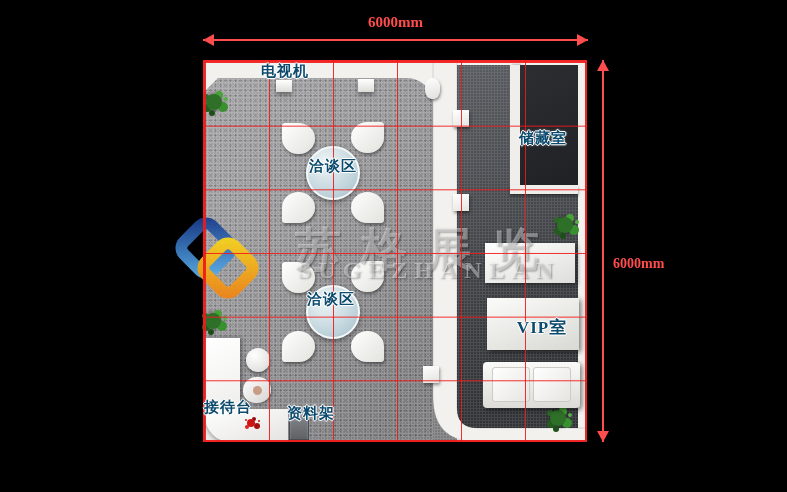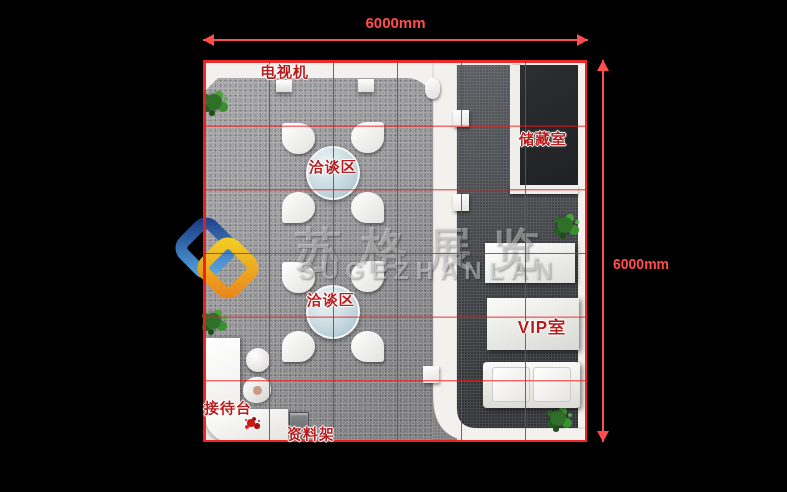--- a/index.html
+++ b/index.html
@@ -1,17 +1,17 @@
 <!DOCTYPE html>
 <html><head>
 <meta charset="utf-8">
 <style>
   html,body{margin:0;padding:0;background:#000;}
   .stage{position:relative;width:673px;height:492px;background:#000;overflow:hidden;
-         font-family:Liberation Sans, sans-serif;}
+         font-family:Liberation Serif, serif;}
   .stage *{box-sizing:border-box;}
 
   
   .booth{position:absolute;left:203px;top:60px;width:384px;height:382px;background:#f2f1ee;}
 
   .floor-main{position:absolute;left:0;top:18px;width:230px;height:364px;background-color:#98989b;
       border-top-right-radius:26px;
       background-image:
         radial-gradient(rgba(255,255,255,.16) 1px, transparent 1.3px),
         radial-gradient(rgba(0,0,0,.20) 1px, transparent 1.3px),
@@ -103,30 +103,30 @@
 
   
   .grid{position:absolute;left:0;top:0;width:384px;height:382px;z-index:30;pointer-events:none;
       border:2px solid rgba(240,25,25,.95);
       background-image:
         linear-gradient(to right, rgba(240,25,25,.9) 0 1.4px, transparent 1.4px),
         linear-gradient(to bottom, rgba(240,25,25,.9) 0 1.4px, transparent 1.4px);
       background-size:64px 63.667px;}
 
   
-  .plan-label{position:absolute;z-index:40;color:#b91c1c;font-weight:bold;font-size:15px;
+  .plan-label{position:absolute;z-index:40;color:#0c4a6e;font-weight:bold;font-size:15px;
       line-height:1;white-space:nowrap;letter-spacing:1px;
       text-shadow:-1px 0 0 #fff,1px 0 0 #fff,0 -1px 0 #fff,0 1px 0 #fff,0 0 3px rgba(255,255,255,.9);}
   .lbl-tv{left:58px;top:4px;}
   .lbl-meet1{left:130px;top:99px;transform:translateX(-50%);}
   .lbl-meet2{left:128px;top:232px;transform:translateX(-50%);}
   .lbl-storage{left:340px;top:71px;transform:translateX(-50%);}
   .lbl-vip{left:339px;top:259px;transform:translateX(-50%);font-size:17px;}
   .lbl-reception{left:1px;top:328px;margin-top:12px;}
-  .lbl-rack{left:84px;top:366px;}
+  .lbl-rack{left:84px;top:346px;}
 
   
   .wm{position:absolute;z-index:20;pointer-events:none;}
   .wm-logo{left:168px;top:216px;width:100px;height:86px;opacity:.95;}
   .wm-cn{left:295px;top:219px;font-size:46px;font-weight:bold;letter-spacing:20px;
       color:rgba(255,255,255,.40);text-shadow:1px 1px 2px rgba(0,0,0,.35);}
   .wm-en{left:298px;top:257px;font-size:24px;font-weight:bold;letter-spacing:7px;
       color:rgba(255,255,255,.42);text-shadow:1px 1px 2px rgba(0,0,0,.35);}
 
   

